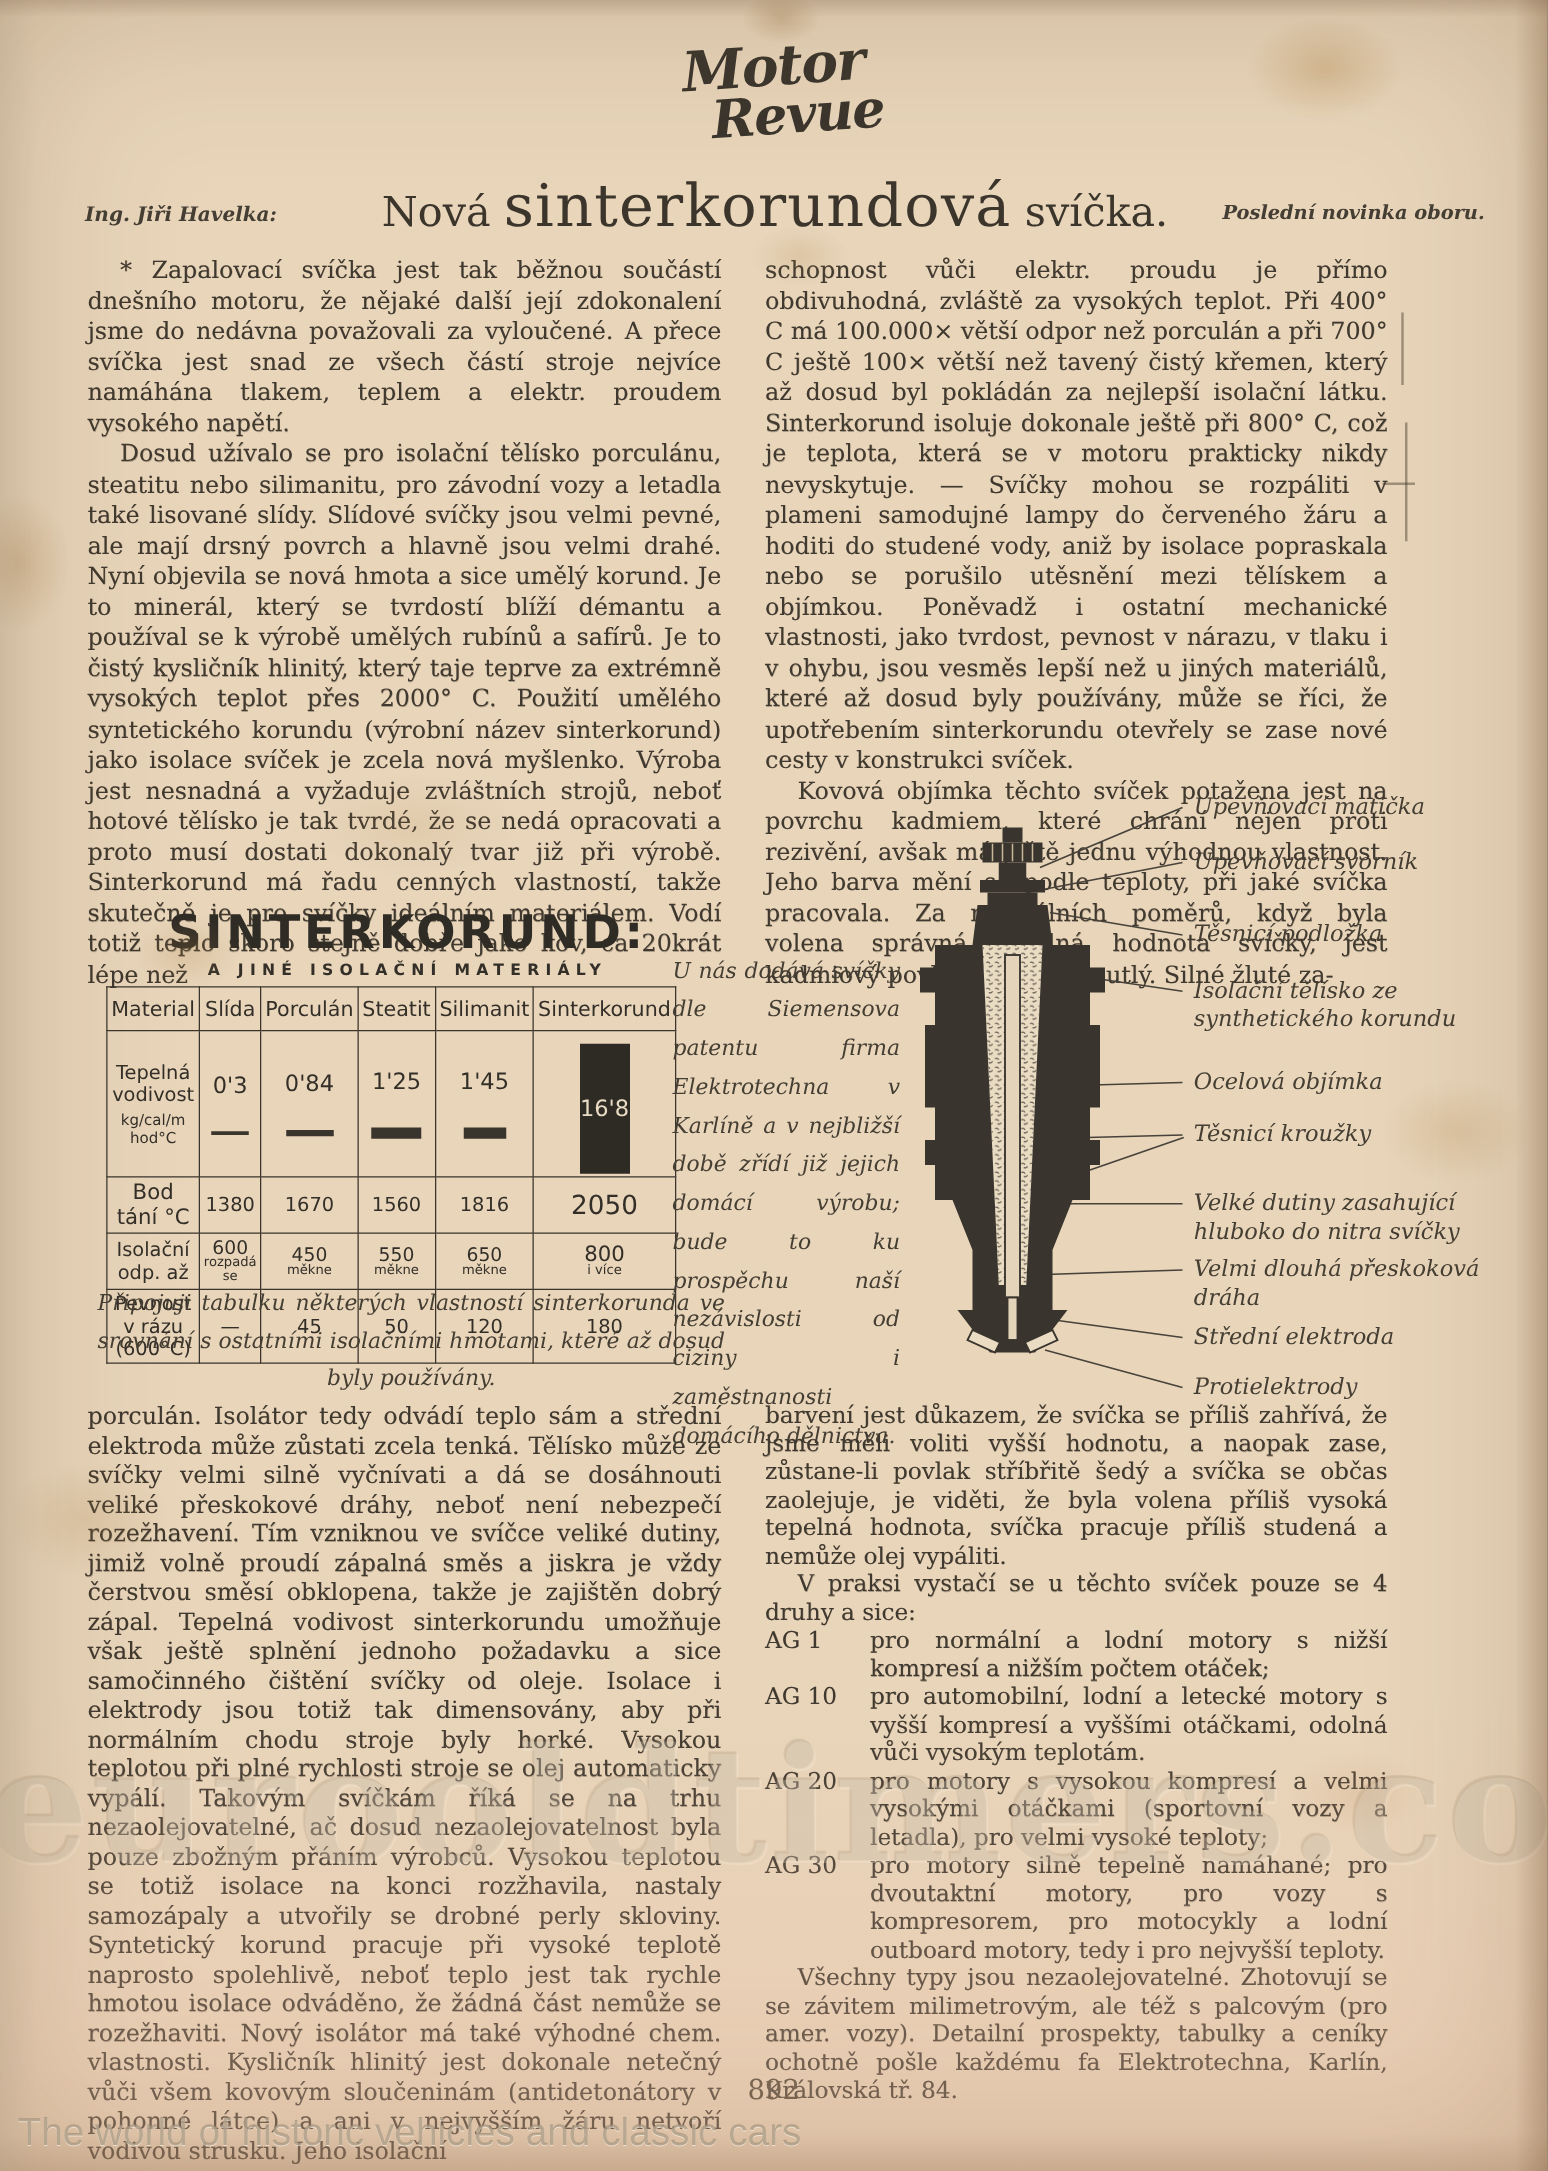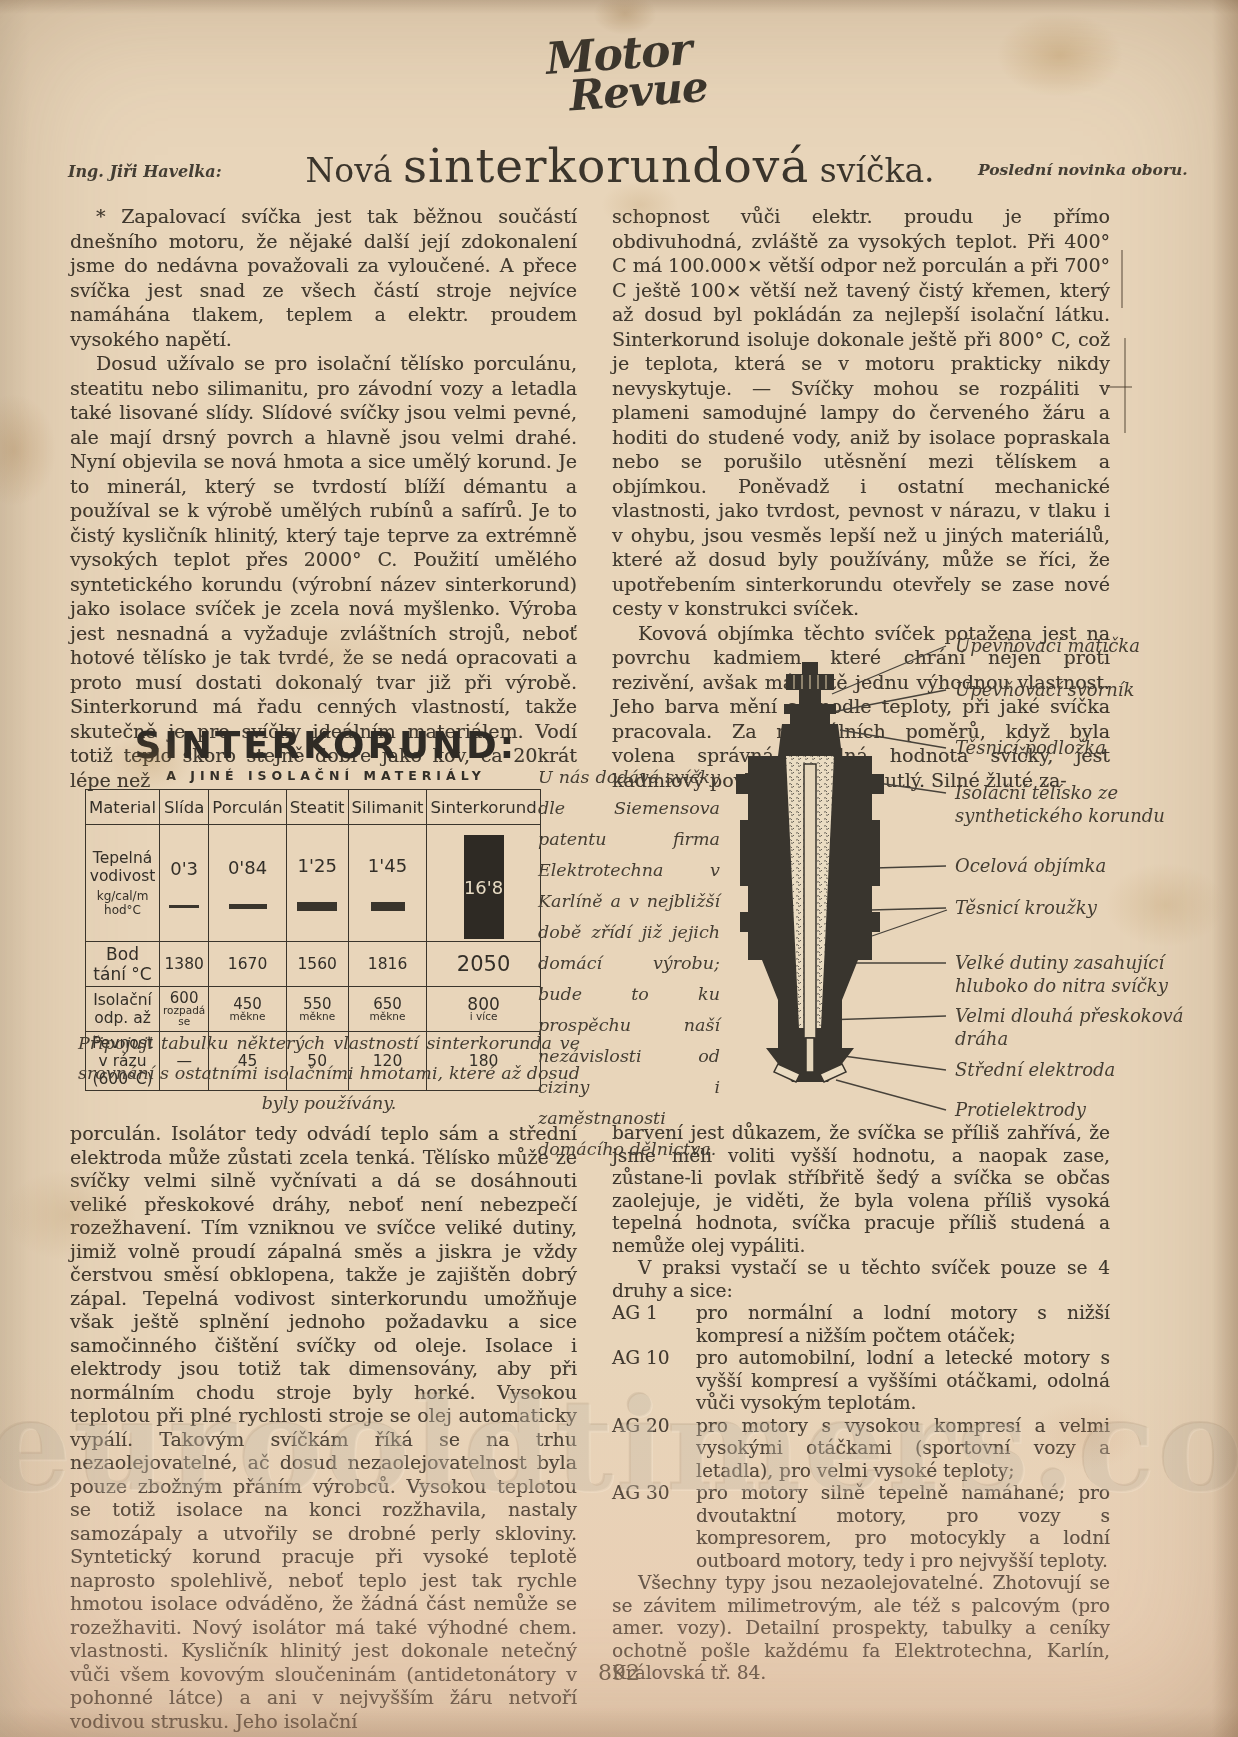--- a/index.html
+++ b/index.html
@@ -308,18 +308,19 @@
       <div style="display:flex">
         <div style="width:84px">AG 30</div>
         <div style="flex:1;text-align:justify">pro motory silně tepelně namáhané; pro dvoutaktní motory, pro vozy s kompresorem, pro motocykly a lodní outboard motory, tedy i pro nejvyšší teploty.</div>
       </div>
     </div>
     <p class="indent">Všechny typy jsou nezaolejovatelné. Zhotovují se se závitem milimetrovým, ale též s palcovým (pro amer. vozy). Detailní prospekty, tabulky a ceníky ochotně pošle každému fa Elektrotechna, Karlín, Královská tř. 84.</p>
   </div>
 
   <div class="abs pagenum">892</div>
   <div class="abs wm-big">eurooldtimers.com</div>
+  <div class="abs wm-caption">The world of historic vehicles and classic cars</div>
 
   <div class="abs mark mark1"></div>
   <div class="abs mark mark2"></div>
   <div class="abs mark mark3"></div>
 
 </div>
 
 </body></html>

